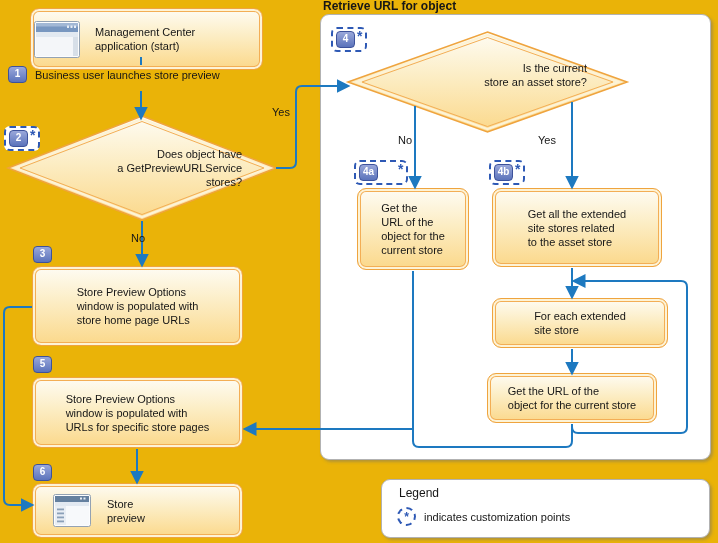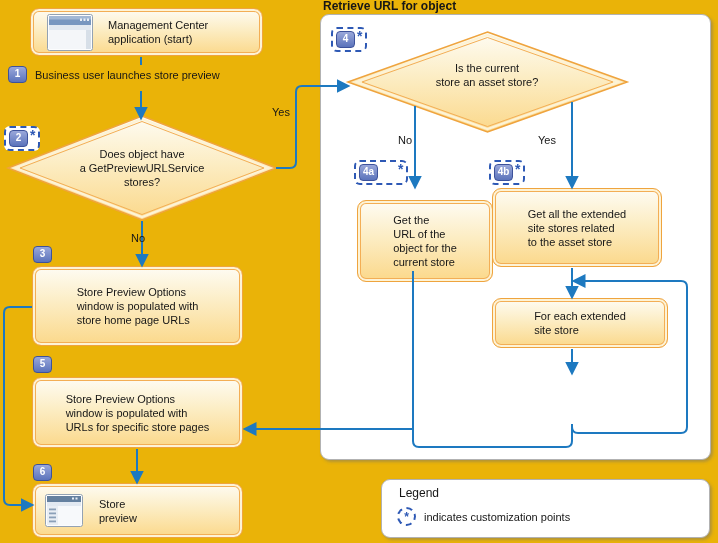--- a/index.html
+++ b/index.html
@@ -29,31 +29,31 @@
   
   .node{
     position:absolute;z-index:3;box-sizing:border-box;
     border:1.5px solid #efa43e;border-radius:9px;
     background:linear-gradient(180deg,#fefcf4 0%,#fcedc4 45%,#fbd88a 100%);
     box-shadow:inset 0 0 0 2px #fdf3d6, inset 0 0 0 3px #f3ae55;
     display:flex;align-items:center;justify-content:center;
     font-size:11px;line-height:14px;
   }
   .node-label{white-space:pre-line;text-align:left;}
-  #n-start{left:30px;top:8px;width:233px;height:48px;justify-content:flex-start;padding-left:16px;gap:15px;}
+  #n-start{left:30px;top:8px;width:233px;height:62px;justify-content:flex-start;padding-left:3px;gap:15px;}
   #n-box3{left:32px;top:266px;width:211px;height:80px;}
   #n-box5{left:32px;top:377px;width:211px;height:71px;}
-  #n-box6{left:32px;top:483px;width:211px;height:55px;justify-content:flex-start;padding-left:12px;gap:16px;}
-  #n-4a{left:357px;top:200px;width:136px;height:82px;}
+  #n-box6{left:32px;top:483px;width:211px;height:55px;justify-content:flex-start;padding-left:20px;gap:16px;}
+  #n-4a{left:357px;top:188px;width:112px;height:82px;}
   #n-4b{left:492px;top:188px;width:170px;height:79px;}
   #n-foreach{left:492px;top:298px;width:176px;height:50px;}
   #n-geturl2{left:487px;top:373px;width:170px;height:50px;}
   .diamond-label{
     position:absolute;z-index:2;font-size:11px;line-height:14px;
-    white-space:pre-line;text-align:center;
+    white-space:pre-line;text-align:right;
   }
   #d2-label{left:42px;top:147px;width:200px;}
   #d4-label{left:387px;top:61px;width:200px;}
   
   .badge{
     display:inline-block;min-width:15px;height:15px;padding:0 1px;
     border:1px solid #3d529b;border-radius:4px;
     background:linear-gradient(180deg,#9aa8da 0%,#5b73bb 100%);
     color:#ffffff;font-size:10px;font-weight:bold;text-align:center;line-height:14px;
   }
@@ -196,20 +196,24 @@
     <div class="node-label">Get all the extended
 site stores related
 to the asset store</div>
   </div>
 
   <div id="n-foreach" class="node">
     <div class="node-label">For each extended
 site store</div>
   </div>
 
+  <div id="n-geturl2" class="node">
+    <div class="node-label">Get the URL of the
+object for the current store</div>
+  </div>
 
   <div id="d2-label" class="diamond-label">Does object have
 a GetPreviewURLService
 stores?</div>
   <div id="d4-label" class="diamond-label">Is the current
 store an asset store?</div>
 
   <div id="b1-row">
     <span class="badge">1</span>
     <span>Business user launches store preview</span>

